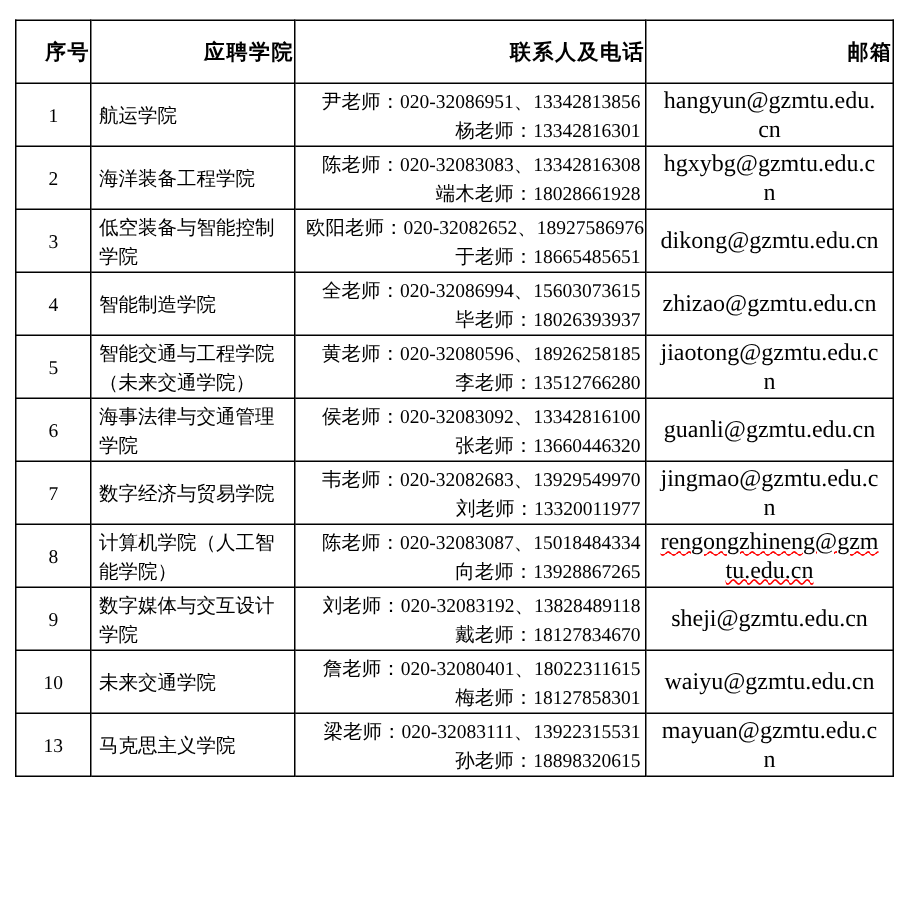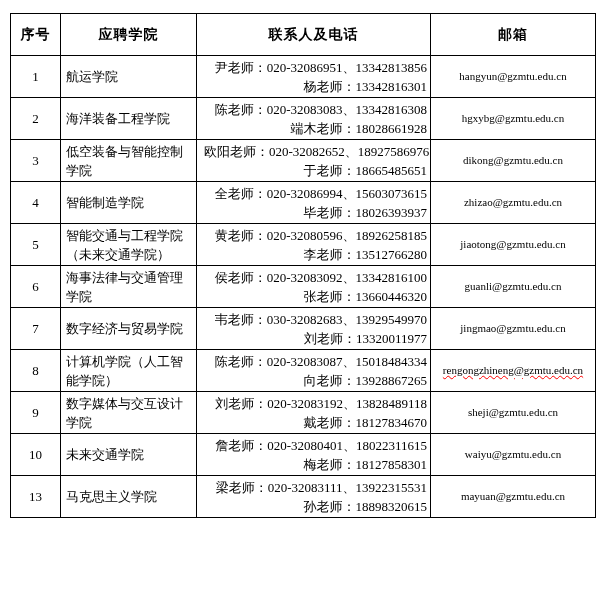--- a/index.html
+++ b/index.html
@@ -29,21 +29,21 @@
   th, td {
     border: 1px solid #000000;
     padding: 0;
     vertical-align: middle;
     overflow: hidden;
   }
   tr { height: 42px; }
   th {
     font-weight: bold;
     font-size: 14px;
-    text-align: center;
+    text-align: right;
     letter-spacing: 1px;
   }
   td.no {
     text-align: center;
     font-size: 13px;
   }
   td.college {
     text-align: left;
     font-size: 13px;
     line-height: 19px;
@@ -51,21 +51,21 @@
   }
   td.contact {
     text-align: right;
     font-size: 13px;
     line-height: 19px;
     padding: 1px 3px 1px 7px;
     white-space: nowrap;
   }
   td.email {
     text-align: center;
-    font-size: 11px;
+    font-size: 16px;
     line-height: 19px;
     padding: 1px 9px;
     word-break: break-all;
   }
   .wavy {
     text-decoration: underline;
     text-decoration-style: wavy;
     text-decoration-color: #ff0000;
     text-decoration-thickness: 1px;
   }
@@ -141,21 +141,21 @@
           <td class="contact">
             <div>侯老师：020-32083092、13342816100</div>
             <div>张老师：13660446320</div>
           </td>
           <td class="email"><span class="">guanli@gzmtu.edu.cn</span></td>
         </tr>
         <tr>
           <td class="no">7</td>
           <td class="college">数字经济与贸易学院</td>
           <td class="contact">
-            <div>韦老师：030-32082683、13929549970</div>
+            <div>韦老师：020-32082683、13929549970</div>
             <div>刘老师：13320011977</div>
           </td>
           <td class="email"><span class="">jingmao@gzmtu.edu.cn</span></td>
         </tr>
         <tr>
           <td class="no">8</td>
           <td class="college">计算机学院（人工智能学院）</td>
           <td class="contact">
             <div>陈老师：020-32083087、15018484334</div>
             <div>向老师：13928867265</div>

